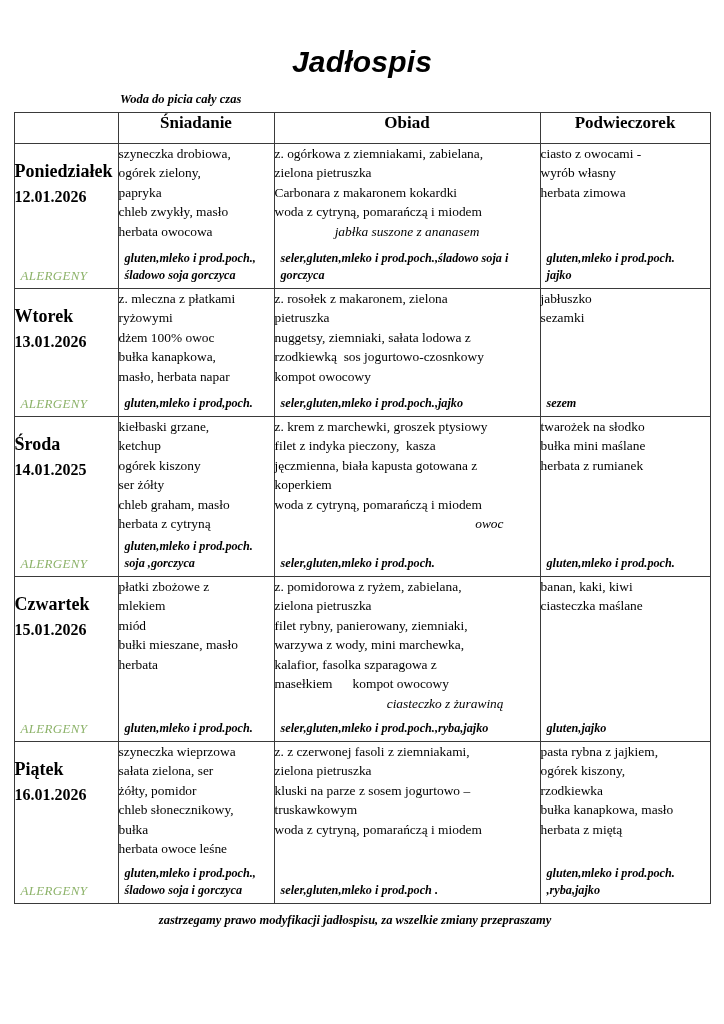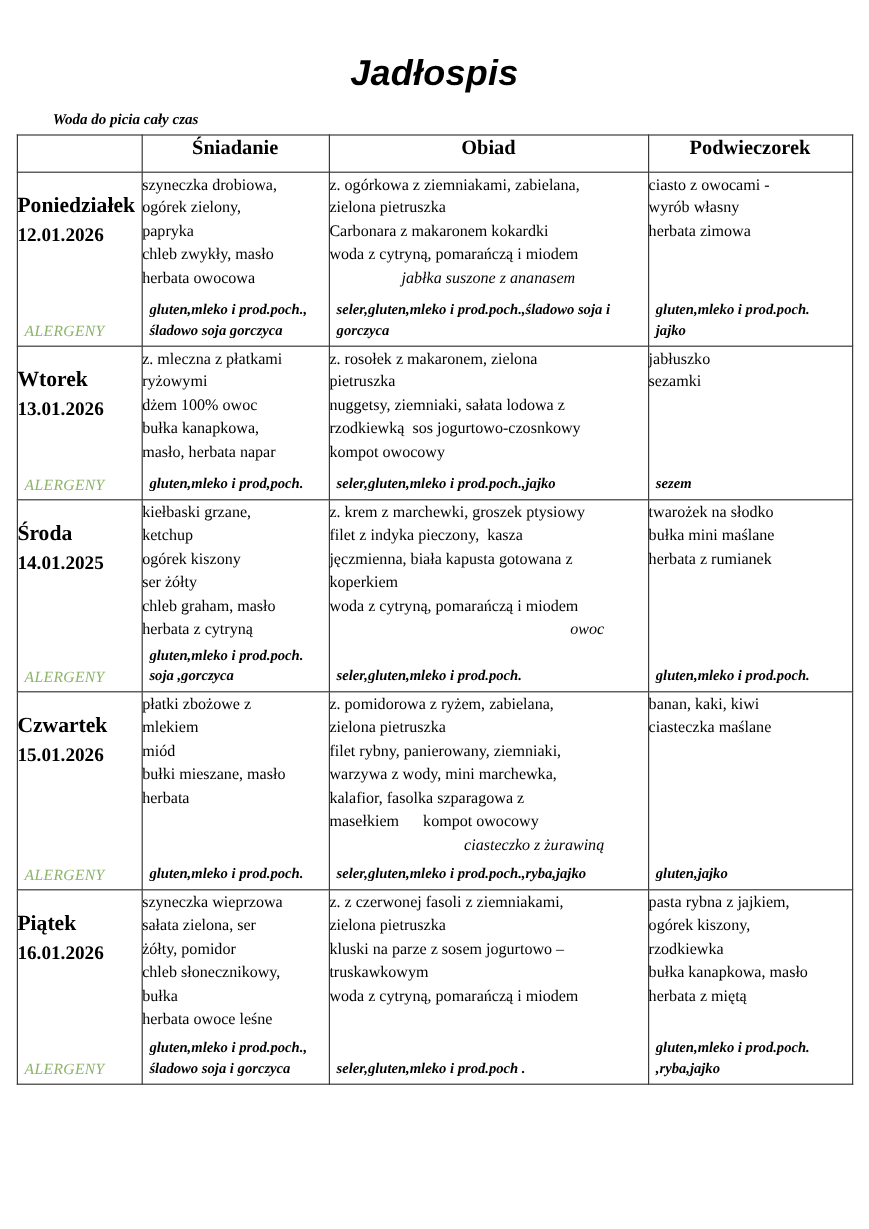--- a/index.html
+++ b/index.html
@@ -35,21 +35,21 @@
     padding-top: 45px;
     line-height: 1.15;
   }
 
   .subtitle {
     font-family: "Liberation Serif", "DejaVu Serif", serif;
     font-weight: bold;
     font-style: italic;
     font-size: 12.5px;
     margin: 0;
-    padding-left: 44px;
+    padding-left: 120px;
     padding-top: 12px;
     padding-bottom: 5px;
   }
 
   
   table.menu {
     border-collapse: collapse;
     table-layout: fixed;
     margin: 0 auto;
     width: 696px;
@@ -391,14 +391,15 @@
             </div>
             <div class="allerg at-bottom">
               <span class="aln">gluten,mleko i prod.poch.</span>
               <span class="aln">,ryba,jajko</span>
             </div>
           </td>
         </tr>
       </tbody>
   </table>
 
+  <div class="footer-note">zastrzegamy prawo modyfikacji jadłospisu, za wszelkie zmiany przepraszamy</div>
 
 </div>
 
 </body></html>

